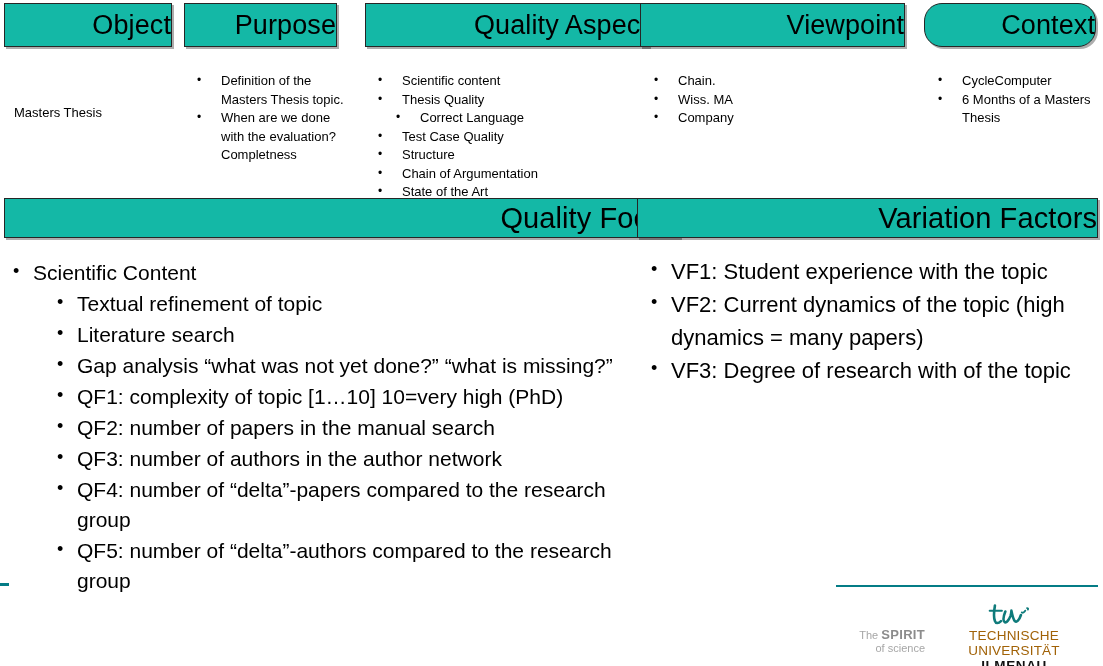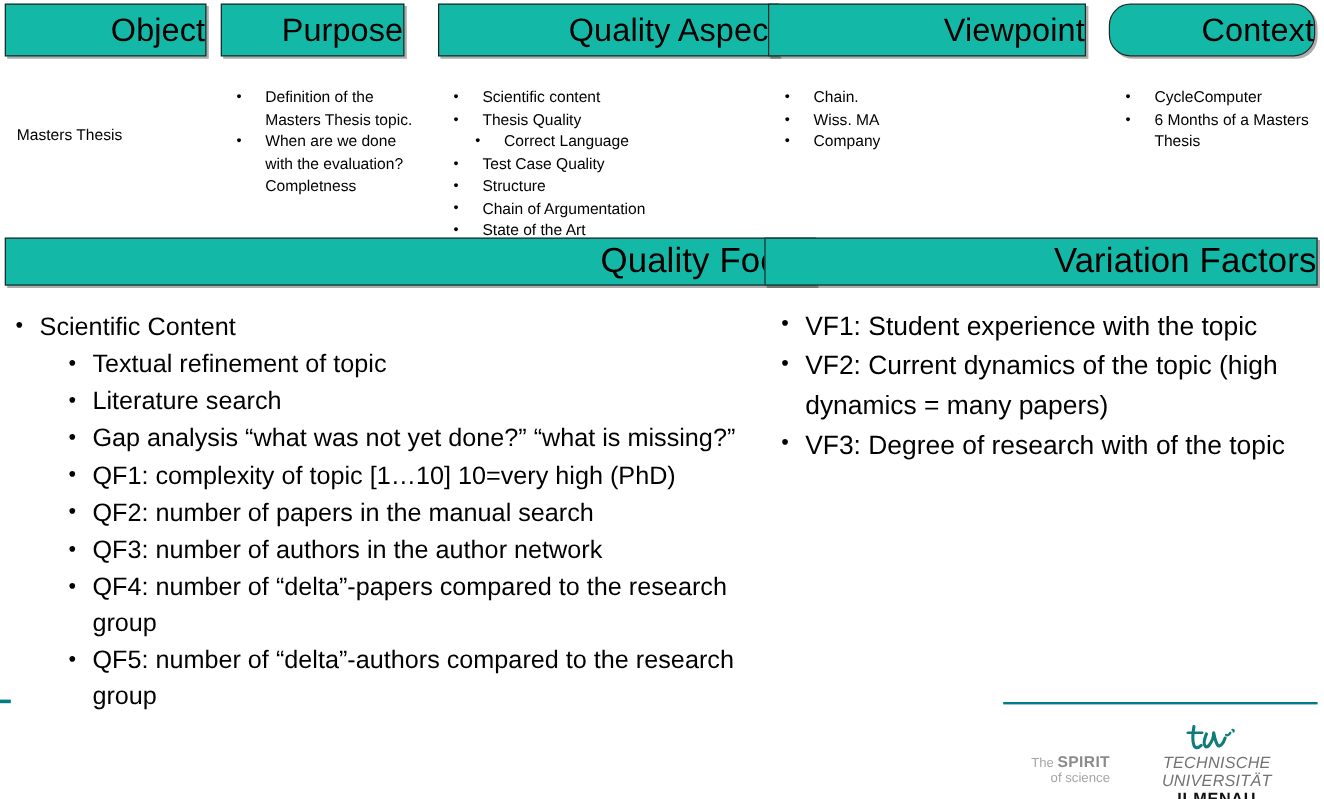--- a/index.html
+++ b/index.html
@@ -180,21 +180,21 @@
   #spirit .l2 { font-size: 11px; }
   #tu-block {
     position: absolute;
     left: 930px;
     top: 602px;
     width: 168px;
     text-align: center;
     line-height: 15px;
   }
   #tu-mark { height: 26px; display: block; margin: 0 auto; }
-  #tu-block .tu-l1 { font-size: 13.5px; letter-spacing: 0.2px; color: #737373; font-style: italic; }
+  #tu-block .tu-l1 { font-size: 13.5px; letter-spacing: 0.2px; color: #a16207; }
   #tu-block .tu-l2 { font-size: 13.5px; font-weight: bold; letter-spacing: 0.6px; color: #111; }
 </style>
 </head>
 <body>
 
 <div id="slide">
 
   <div class="plaque" id="p-object">
     <span class="plaque-label">Object</span>
   </div>

